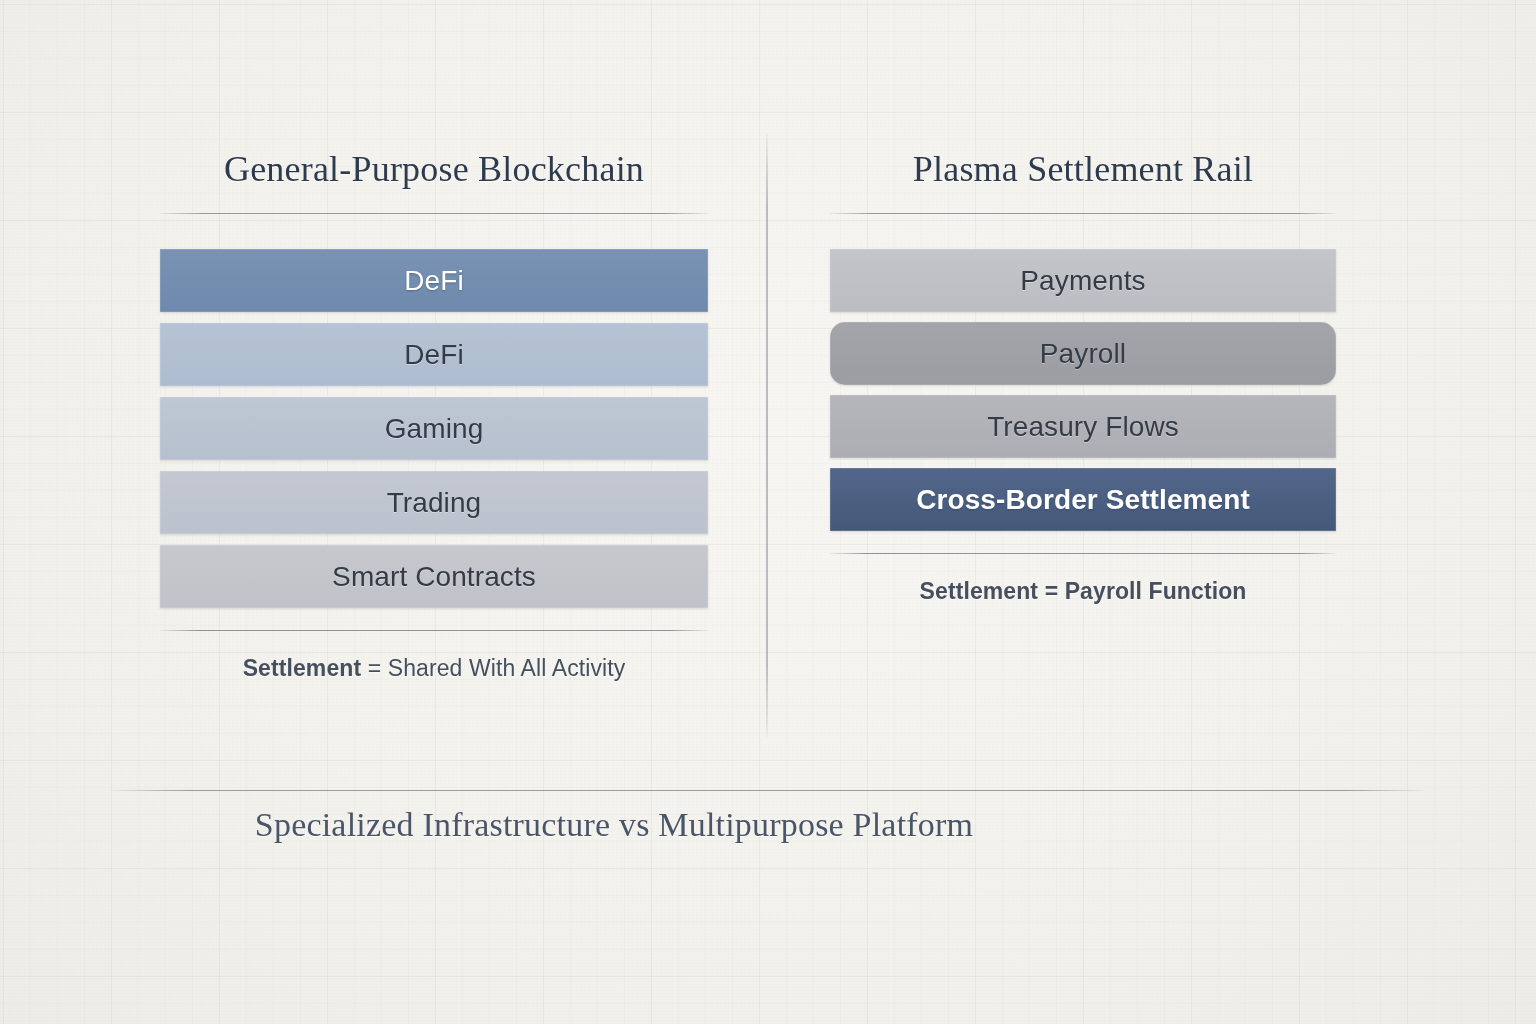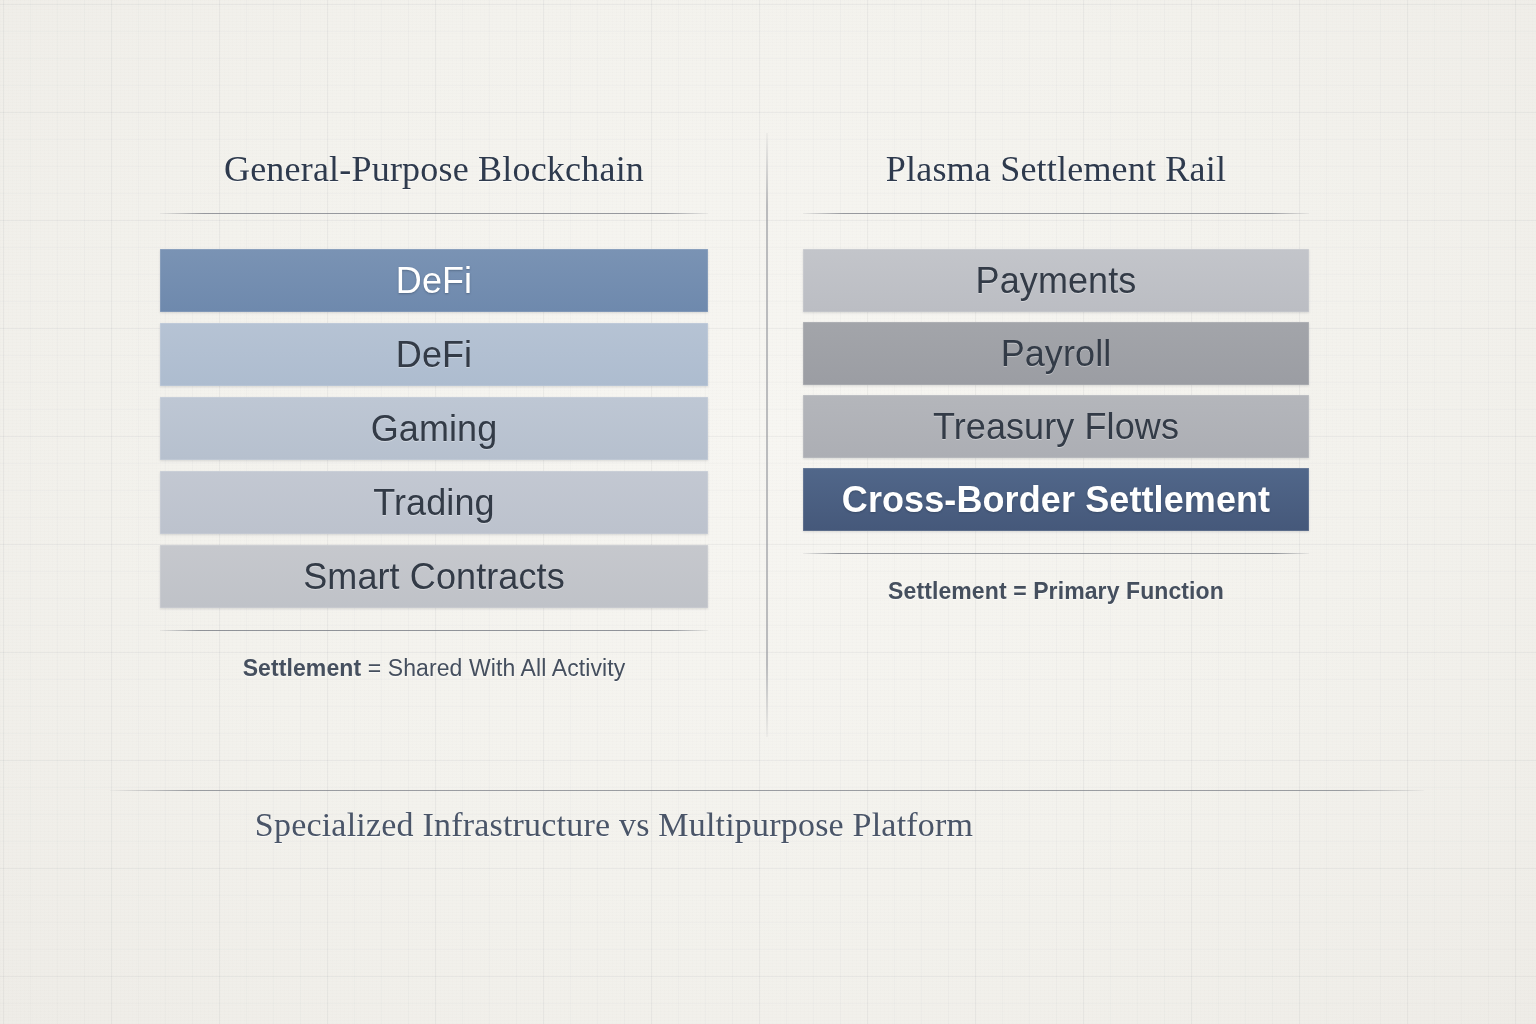--- a/index.html
+++ b/index.html
@@ -57,21 +57,21 @@
       rgba(150,152,158,0.62) 88%,
       rgba(150,152,158,0.08) 100%);
   }
 
   
   .column {
     position: absolute;
     top: 146px;
   }
   #col-left  { left: 133px; width: 548px; margin-left: 27px; }
-  #col-right { left: 803px; width: 506px; }
+  #col-right { left: 830px; width: 506px; }
 
   .column-title {
     font-family: "Liberation Serif", "DejaVu Serif", serif;
     font-size: 36px;
     font-weight: 400;
     color: #2e3a4d;
     text-align: center;
     letter-spacing: .2px;
     line-height: 46px;
     white-space: nowrap;
@@ -94,21 +94,21 @@
     height: 63px;
     margin-bottom: 11px;
     display: flex;
     align-items: center;
     justify-content: center;
     box-shadow: 0 1px 2px rgba(70,75,85,0.16), 0 0 0 0.5px rgba(255,255,255,0.25) inset;
   }
   #col-right .bar { margin-bottom: 10px; }
   .bar-label {
     font-family: "Liberation Sans", sans-serif;
-    font-size: 36px;
+    font-size: 28px;
     font-weight: 400;
     letter-spacing: .1px;
     white-space: nowrap;
   }
   .bar.dark .bar-label {
     color: #ffffff;
     text-shadow: 0 1px 2px rgba(30,42,60,.35);
   }
   .bar.dark.bold .bar-label { font-weight: 700; }
   .bar.light .bar-label {
@@ -204,33 +204,33 @@
   </div>
 
   <div class="column" id="col-right">
     <div class="column-title">Plasma Settlement Rail</div>
     <div class="title-rule"></div>
 
     <div class="bar-stack">
       <div class="bar light" style="background:linear-gradient(to bottom,#c3c5ca,#bbbdc3);">
         <span class="bar-label">Payments</span>
       </div>
-      <div class="bar light" style="background:linear-gradient(to bottom,#a3a5aa,#9b9da3);">
+      <div class="bar light" style="background:linear-gradient(to bottom,#a3a5aa,#9b9da3);border-radius:15px;">
         <span class="bar-label">Payroll</span>
       </div>
       <div class="bar light" style="background:linear-gradient(to bottom,#b4b6bb,#acaeb4);justify-content:center;">
         <span class="bar-label">Treasury Flows</span>
       </div>
       <div class="bar dark bold" style="background:linear-gradient(to bottom,#51678a,#45587a);">
         <span class="bar-label">Cross-Border Settlement</span>
       </div>
     </div>
 
     <div class="note-rule"></div>
     <div class="note all-bold">
-      <span>Settlement</span><span> = Primary Function</span>
+      <span>Settlement</span><span> = Payroll Function</span>
     </div>
   </div>
 
   <div id="footer-rule"></div>
   <div id="footer-caption">Specialized Infrastructure vs Multipurpose Platform</div>
 
 </div>
 
 </body></html>

